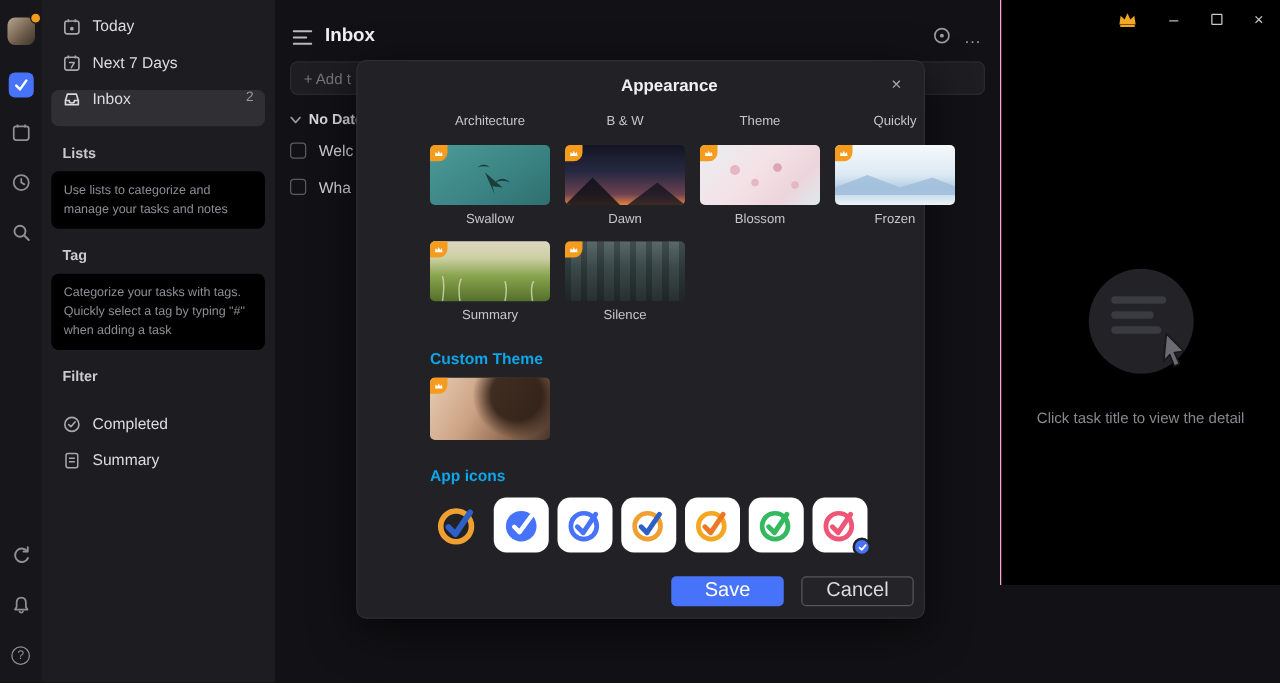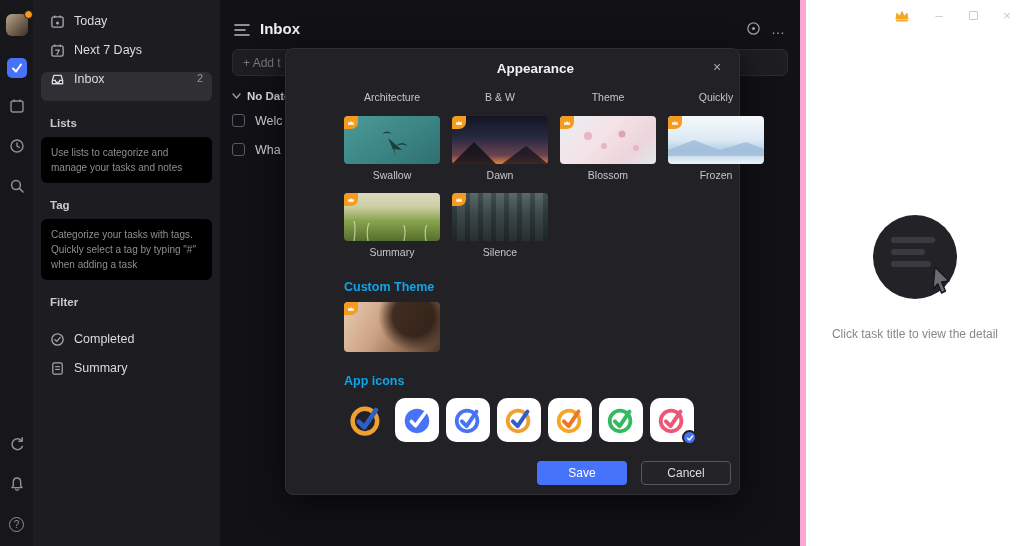--- a/index.html
+++ b/index.html
@@ -51,22 +51,22 @@
   .main-header-right { margin-left:auto; display:flex; align-items:center; gap:10px; color:#9a9aa0; }
   .more-dots { font-size:14px; letter-spacing:1px; color:#9a9aa0; }
   .add-bar { margin:2px 12px 0 12px; height:27px; background:#1d1d22; border:1px solid #2a2a30;
     border-radius:6px; display:flex; align-items:center; padding:0 10px; font-size:12px; color:#77777e; }
   .group-row { display:flex; align-items:center; gap:6px; margin:14px 12px 4px 12px;
     font-size:11.5px; font-weight:bold; color:#d5d5da; }
   .task-row { display:flex; align-items:center; gap:10px; height:29px; margin:0 12px; font-size:12.5px; color:#d0d0d5; }
   .checkbox { width:13px; height:13px; border:1.3px solid #5a5a63; border-radius:3px; }
 
   
-  .detail { position:absolute; left:800px; top:0; width:224px; height:546px;
-    background:#ffffff; border-left:6px solid #f9a8d4; }
+  .detail { position:absolute; left:800px; top:0; width:224px; height:468px;
+    background:#000000; border-left:1px solid #f9a8d4; }
   .empty-state { position:absolute; left:0; right:0; top:215px; display:flex; flex-direction:column; align-items:center; }
   .empty-circle { width:84px; height:84px; border-radius:50%; background:#222227;
     position:relative; overflow:visible; }
   .doc-lines { position:absolute; left:18px; top:22px; display:flex; flex-direction:column; gap:6px; }
   .doc-lines span { display:block; height:6px; border-radius:3px; background:#3a3a41; }
   .dl1 { width:44px; } .dl2 { width:34px; } .dl3 { width:40px; }
   .cursor-arrow { position:absolute; right:2px; bottom:4px; }
   .empty-text { margin-top:28px; font-size:12px; color:#87878d; }
 
   
@@ -109,21 +109,21 @@
   .modal-sec-title { font-size:12.5px; font-weight:bold; color:#0ea5e9; margin:22px 12px 8px 12px; }
   .custom-row { padding:0 12px; }
   .appicons-row { display:flex; align-items:center; gap:7px; padding:2px 12px 0 12px; }
   .ai-tile { width:44px; height:44px; border-radius:10px; background:#ffffff;
     display:flex; align-items:center; justify-content:center; position:relative; }
   .ai-bare { width:44px; height:44px; border-radius:10px; background:transparent;
     display:flex; align-items:center; justify-content:center; position:relative; }
   .sel-badge { position:absolute; right:-3px; bottom:-3px; width:15px; height:15px; border-radius:50%;
     background:#4772fa; border:2px solid #212126; display:flex; align-items:center; justify-content:center; }
   .modal-footer { position:absolute; right:8px; bottom:9px; display:flex; gap:14px; }
-  .btn { min-width:90px; height:24px; border-radius:4px; font-size:12px;
+  .btn { min-width:90px; height:24px; border-radius:4px; font-size:16px;
     display:flex; align-items:center; justify-content:center; }
   .btn-save { background:#4772fa; color:#ffffff; }
   .btn-cancel { background:#232328; color:#dcdce0; border:1px solid #56565e; }
 </style>
 </head>
 <body>
 
 <div class="rail">
   <div class="avatar">
     <span class="avatar-badge"></span>

